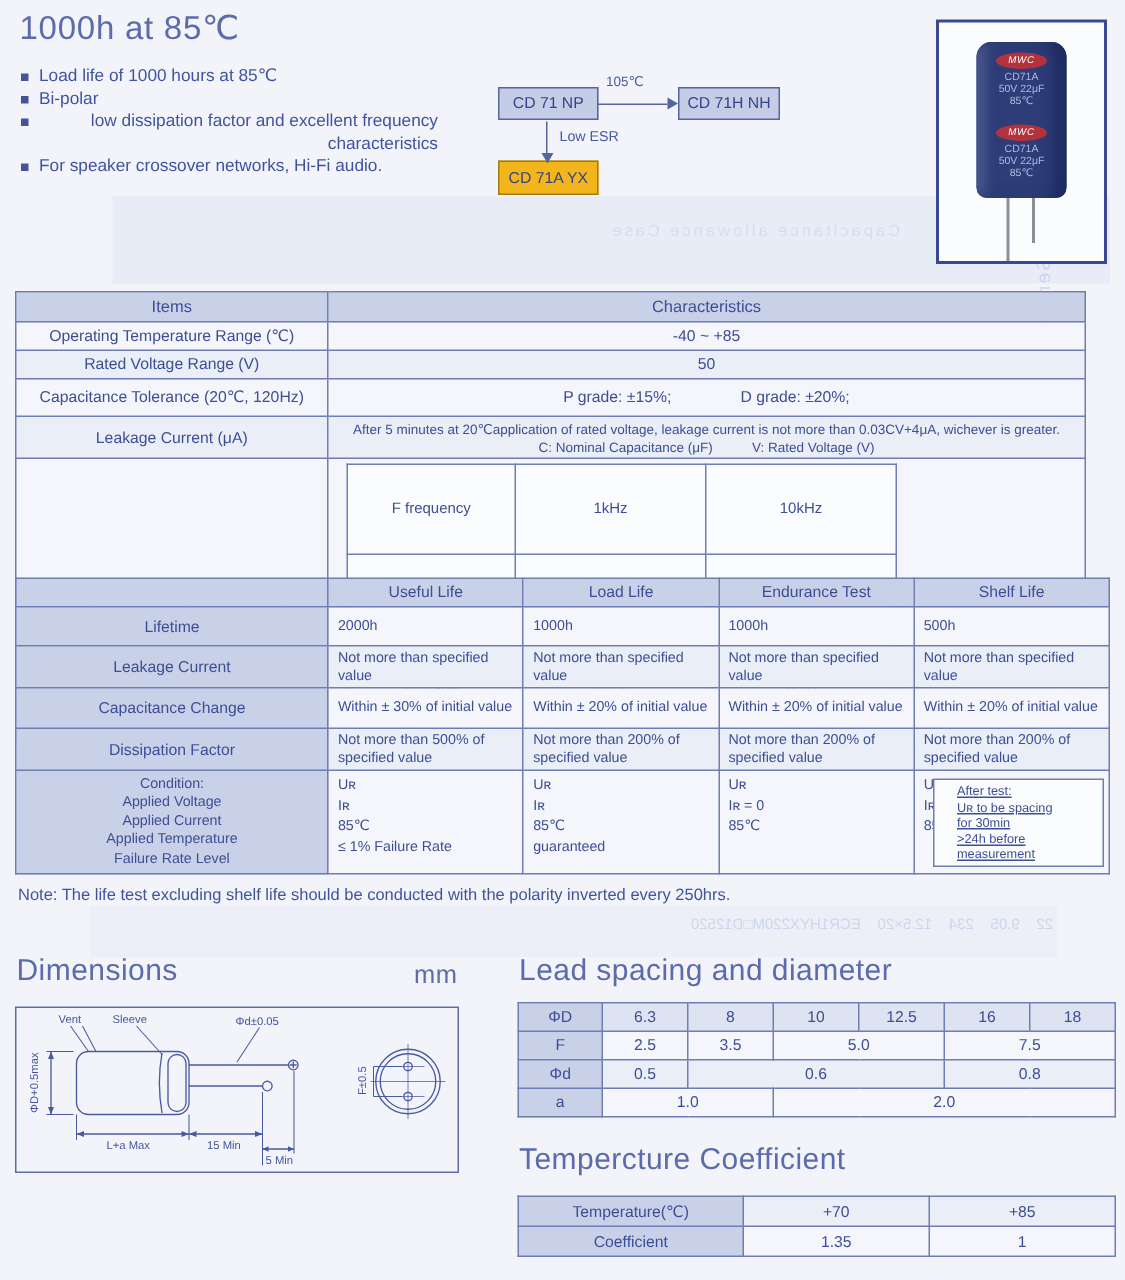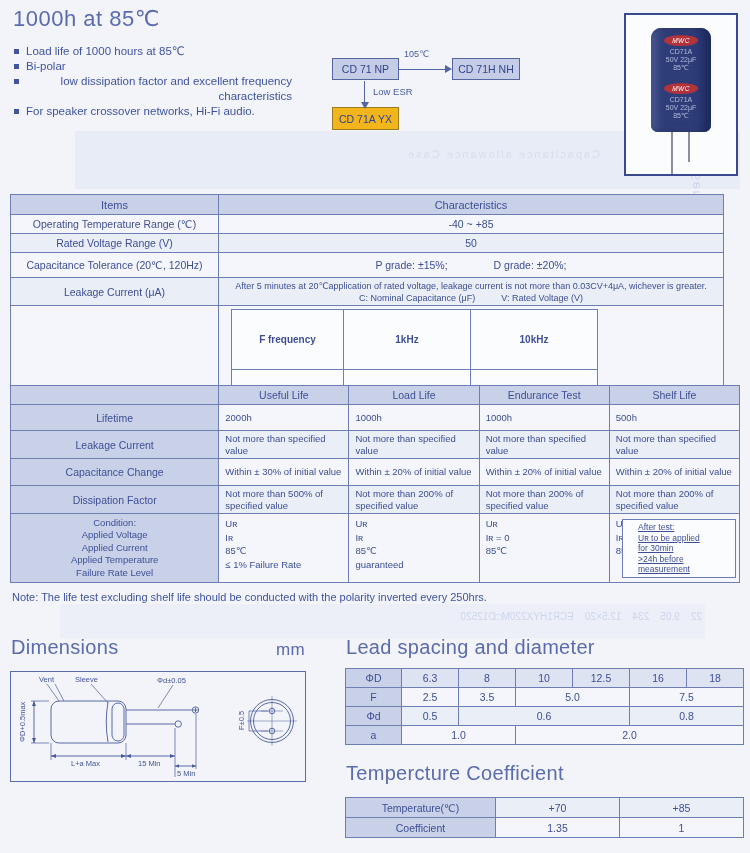--- a/index.html
+++ b/index.html
@@ -67,21 +67,21 @@
   #t1{position:absolute;left:10px;top:194px;width:714px;font-size:10.5px;border:1.5px solid #5c6ca8;}
   #t1 tr.h20 td{height:20px;font-size:11px;}
   #t1 tr.h19 td{height:19px;}
   #t1 tr.h25 td{height:25px;}
   #t1 tr.h28 td{height:28px;}
   #t1 tr.h60 td{height:60px;}
   .tolwrap{display:flex;justify-content:center;gap:46px;}
   .lkv{font-size:9px;line-height:12px;margin-left:20px;}
   .lk2{display:flex;justify-content:center;gap:26px;}
   .sub{margin:3px 0 3px 8px;width:366px;background:#fbfcfe;font-size:10px;}
-  .sub td{height:17px;font-weight:bold;}
+  .sub td{height:17px;}
 
   #t2{position:absolute;left:10px;top:385px;width:730px;font-size:9.5px;border:1.5px solid #5c6ca8;}
   #t2 .c-life{width:130px;}
   #t2 tr.h19 td{height:19px;font-size:10.5px;}
   #t2 td.lbl{font-size:10.5px;}
   #t2 tr.h26 td{height:26px;}
   #t2 tr.h27 td{height:27px;}
   #t2 tr.h69 td{height:69px;}
   #t2 td.val{text-align:left;padding:2px 6px;line-height:11.5px;}
   .cond-lbl div{line-height:12.4px;font-size:9.5px;}
@@ -307,21 +307,21 @@
       <div>Uʀ</div>
       <div>Iʀ = 0</div>
       <div>85℃</div>
     </td>
     <td class="condc shelfcell">
       <div>Uʀ = 0</div>
       <div>Iʀ = 0</div>
       <div>85℃</div>
       <div class="shelf-note">
         <div>After test:</div>
-        <div>Uʀ to be applied</div>
+        <div>Uʀ to be spacing</div>
         <div>for 30min</div>
         <div>&gt;24h before</div>
         <div>measurement</div>
       </div>
     </td>
   </tr>
   </tbody>
 </table>
 
 <div id="note">Note: The life test excluding shelf life should be conducted with the polarity inverted every 250hrs.</div>

